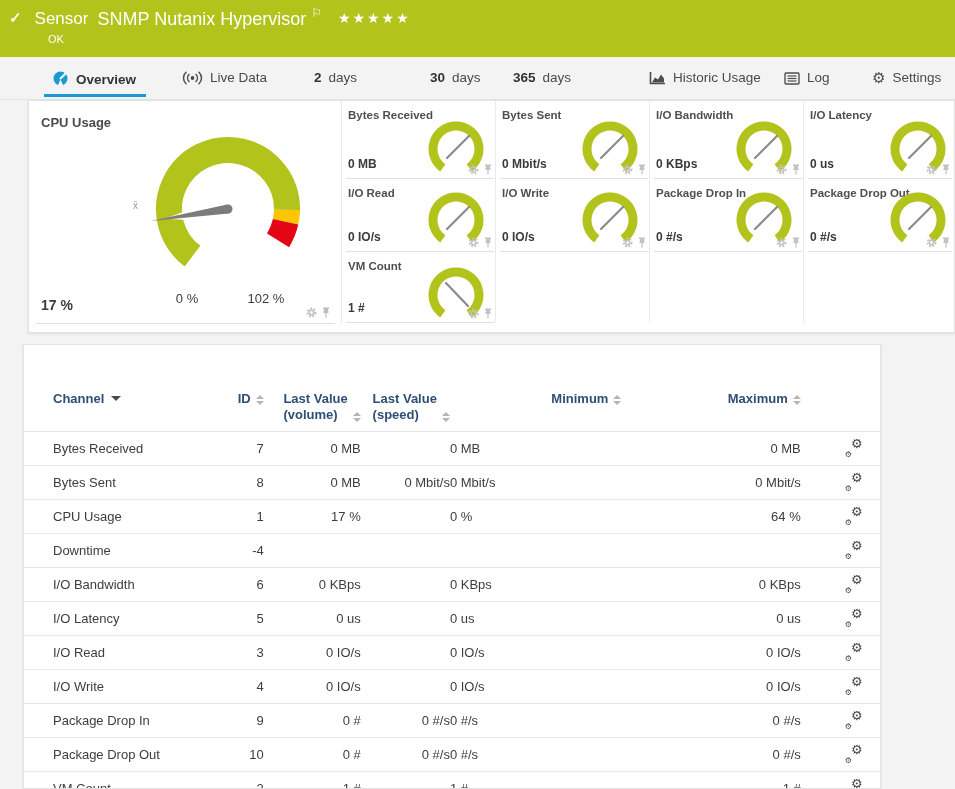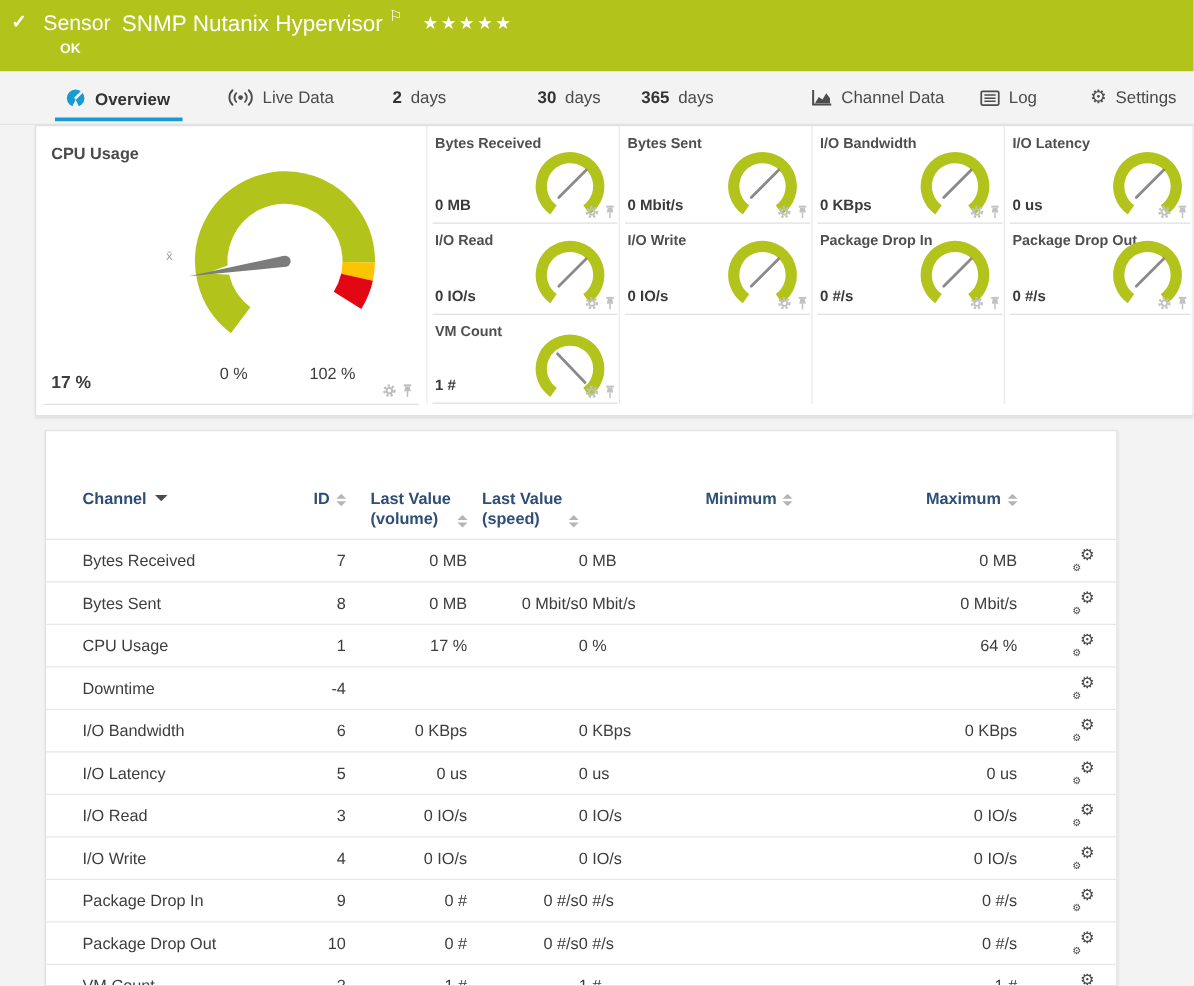--- a/index.html
+++ b/index.html
@@ -7,36 +7,36 @@
        overflow:hidden;position:relative;-webkit-font-smoothing:antialiased}
 
   
   .banner{position:absolute;left:0;top:0;width:955px;height:57px;background:#b2c31b;color:#fff}
   .banner-row{display:flex;align-items:flex-start;padding:8px 0 0 9px}
   .chk{font-size:15px;font-weight:bold;line-height:20px}
   .kind{font-size:17px;margin-left:13px;line-height:22px}
   .btitle{font-weight:normal;font-size:18px;margin-left:9px;line-height:22px}
   .flag{font-size:12px;margin-left:5px;margin-top:-2px}
   .stars{font-size:14px;letter-spacing:2px;margin-left:16px;line-height:20px}
-  .status{position:absolute;left:48px;top:33px;font-size:11px;font-weight:bold}
+  .status{position:absolute;left:48px;top:33px;font-size:11px;font-weight:normal}
 
   
   .tabs{position:absolute;left:0;top:57px;width:955px;height:42px;border-bottom:1px solid #e3e3e3}
   .tab{position:absolute;top:13px;display:flex;align-items:flex-end;gap:7px;cursor:pointer}
   .tlabel{color:#4a4a4a;font-size:13.5px;white-space:nowrap}
   .tab.active .tlabel{font-weight:bold;color:#333}
   .tab.active::after{content:'';position:absolute;left:-8px;right:-10px;top:24px;height:3px;background:#1a9ad2}
   .tab b{color:#333;font-size:13.5px;font-weight:bold}
   .tab .days{color:#4a4a4a;font-size:13.5px}
   .gearglyph{font-size:15px;color:#4d4d4d;line-height:14px}
 
   
   .panel{position:absolute;background:#fff;border:1px solid #e2e2e2;box-shadow:0 1px 2px rgba(0,0,0,.10);box-sizing:border-box}
   #gauge-panel{left:28px;top:100px;width:927px;height:233px}
-  #table-panel{left:36px;top:344px;width:858px;height:445px;overflow:hidden}
+  #table-panel{left:23px;top:344px;width:858px;height:445px;overflow:hidden}
 
   
   #cpu-cell{position:absolute;left:0;top:0;width:312px;height:233px}
   .cpu-title{position:absolute;left:12px;top:14px;font-size:13px;font-weight:bold;color:#4a4a4a}
   .cpu-value{position:absolute;left:12px;top:196px;font-size:14px;font-weight:bold;color:#3c3c3c}
   .cpu-min{position:absolute;left:130px;top:190px;width:56px;text-align:center;font-size:13px;color:#3c3c3c}
   .cpu-max{position:absolute;left:209px;top:190px;width:56px;text-align:center;font-size:13px;color:#3c3c3c}
   .avg-marker{position:absolute;left:104px;top:99px;font-size:10px;color:#9b9b9b}
   .cpu-line{position:absolute;left:6px;top:222px;width:300px;height:1px;background:#e0e0e0}
   .vdiv{position:absolute;top:0;height:222px;width:1px;background:#eaeaea}
@@ -112,21 +112,21 @@
   </div>
   <div class="tab" style="left:513px">
     <b>365</b>
     <span class="days">days</span>
   </div>
   <div class="tab" style="left:649px">
     <svg width="17" height="14" viewBox="0 0 17 14">
       <path d="M1.5,1 V12.5 H16" stroke="#4d4d4d" stroke-width="1.6" fill="none"></path>
       <polygon points="3,11.5 6,6.5 9,8.5 12,3.5 15,7.5 15,11.5" fill="#4d4d4d"></polygon>
     </svg>
-    <span class="tlabel">Channel Data</span>
+    <span class="tlabel">Historic Usage</span>
   </div>
   <div class="tab" style="left:784px">
     <svg width="16" height="13" viewBox="0 0 16 13">
       <rect x="1" y="1" width="14" height="11" rx="1" stroke="#4d4d4d" stroke-width="1.4" fill="none"></rect>
       <line x1="3.5" y1="4" x2="12.5" y2="4" stroke="#4d4d4d" stroke-width="1.2"></line>
       <line x1="3.5" y1="6.5" x2="12.5" y2="6.5" stroke="#4d4d4d" stroke-width="1.2"></line>
       <line x1="3.5" y1="9" x2="12.5" y2="9" stroke="#4d4d4d" stroke-width="1.2"></line>
     </svg>
     <span class="tlabel">Log</span>
   </div>

